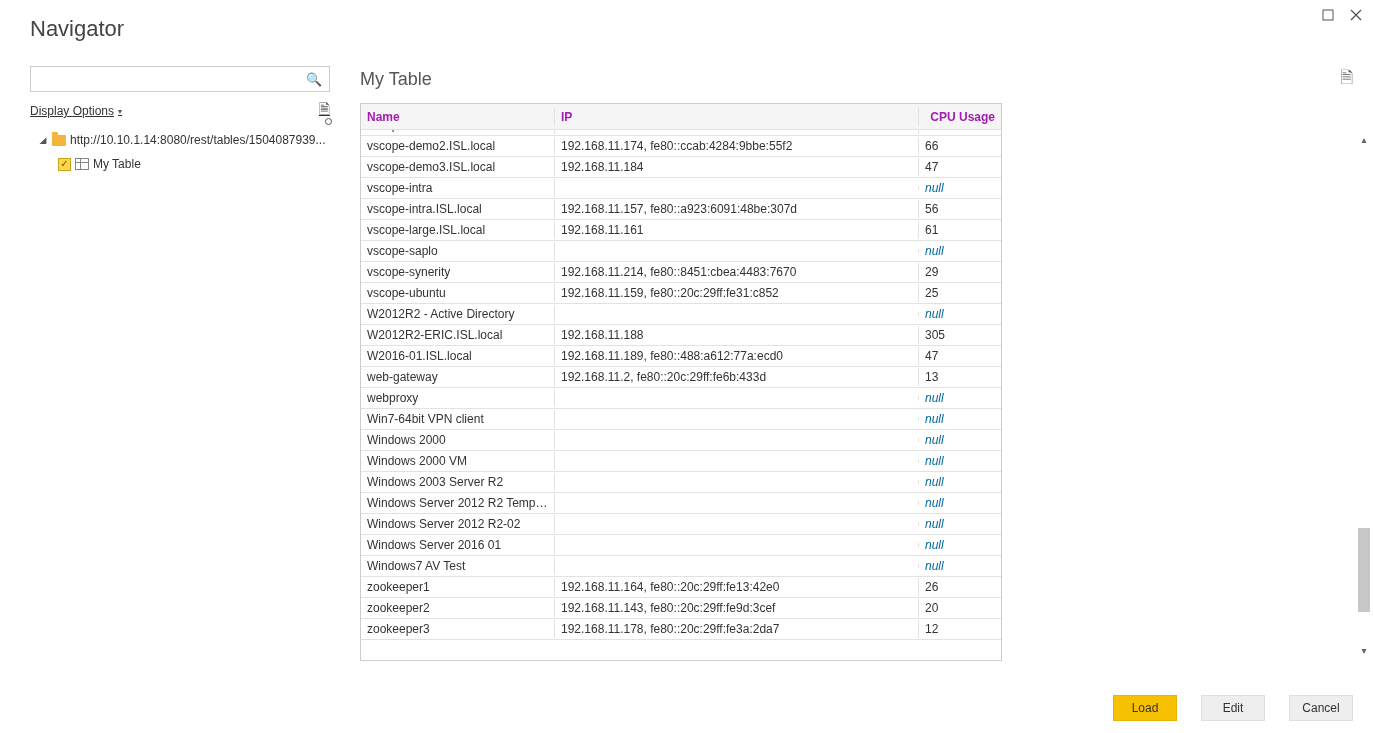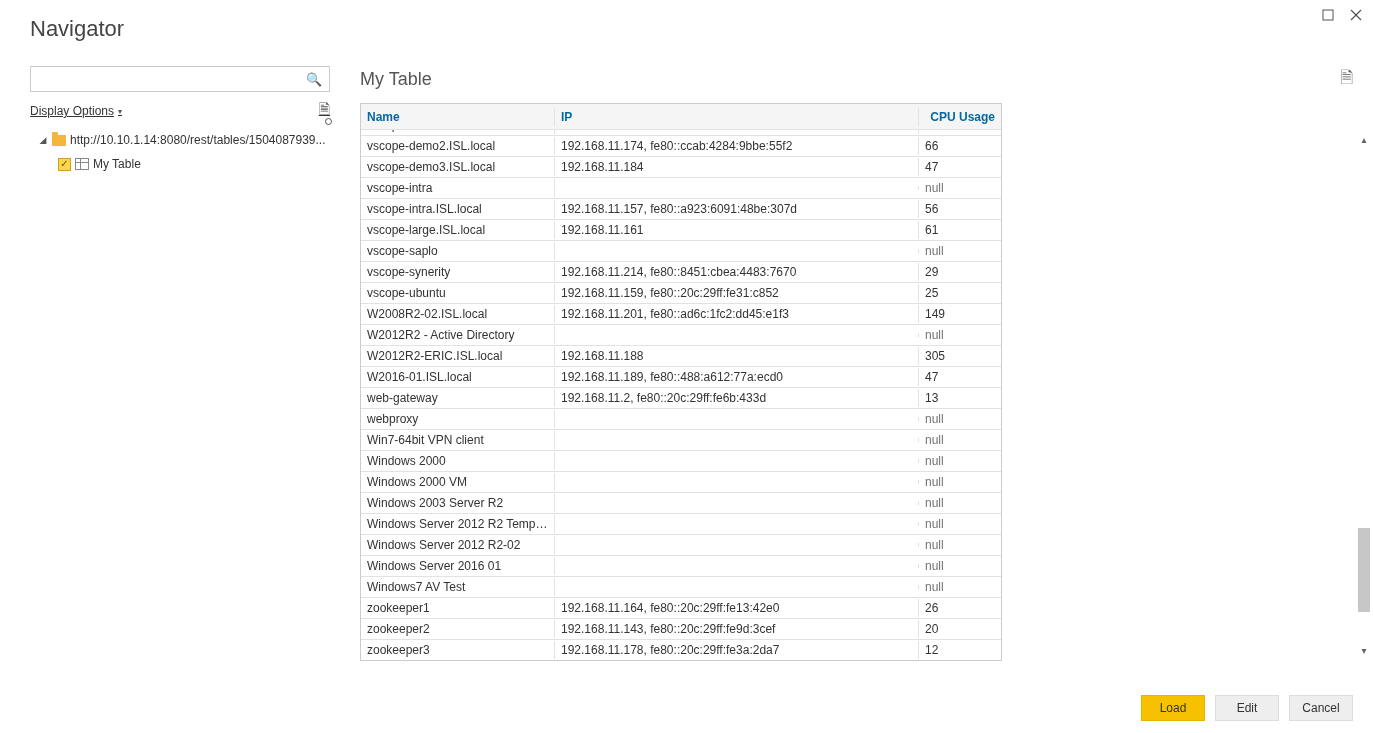--- a/index.html
+++ b/index.html
@@ -147,25 +147,25 @@
     height: 558px;
     position:relative;
   }
   .table-head, .table-row {
     display:flex;
     border-bottom:1px solid #e2e2e2;
     min-height:21px;
     align-items:center;
   }
   .table-row { min-height:21px; }
-  .table-head { background:#f5f5f5; font-weight:600; color:#0369a1; height:26px;}
+  .table-head { background:#f5f5f5; font-weight:600; color:#a21caf; height:26px;}
   .col-name { width:194px; padding:2px 6px; overflow:hidden; text-overflow:ellipsis; white-space:nowrap; border-right:1px solid #e2e2e2;}
   .col-ip   { width:364px; padding:2px 6px; overflow:hidden; text-overflow:ellipsis; white-space:nowrap; border-right:1px solid #e2e2e2;}
   .col-cpu  { flex:1; padding:2px 6px; text-align:left; }
-  .col-cpu .null { color:#737373;margin-top:13px; }
+  .col-cpu .null { font-style:italic; color:#0369a1;margin-top:13px; }
   .table-body { flex:1; overflow:hidden; position:relative;}
   .table-rows { position:absolute; top:-15px; left:0; right:0; } 
   
   
   .page-scrollbar {
     position:absolute; right:0; top:130px; bottom:74px; width:18px;
     background:transparent;
   }
   .page-scrollbar .arrow {
     width:18px;height:18px;display:flex;align-items:center;justify-content:center;
@@ -181,21 +181,21 @@
   .page-scrollbar .arrow.down{ position:absolute; bottom:0; left:0;}
   
   
   .footer {
     position:absolute;
     right:20px; left:20px;
     bottom:12px;
     border-top:0;
     display:flex;
     justify-content:flex-end;
-    gap:10px;
+    gap:24px;
   }
   .btn {
     min-width:64px; height:26px;
     display:flex;align-items:center;justify-content:center;
     background:#eee; border:1px solid #ddd; cursor:pointer;
     font-size:12px; color:#333;
   }
   .btn.primary { background:#f6c100; border-color:#e6b400; }
 </style>
 </head>
@@ -297,25 +297,20 @@
               <div class="col-name">vscope-synerity</div>
               <div class="col-ip">192.168.11.214, fe80::8451:cbea:4483:7670</div>
               <div class="col-cpu">29</div>
             </div>
             <div class="table-row">
               <div class="col-name">vscope-ubuntu</div>
               <div class="col-ip">192.168.11.159, fe80::20c:29ff:fe31:c852</div>
               <div class="col-cpu">25</div>
             </div>
             <div class="table-row">
-              <div class="col-name">W2008R2-02.ISL.local</div>
-              <div class="col-ip">192.168.11.201, fe80::ad6c:1fc2:dd45:e1f3</div>
-              <div class="col-cpu">149</div>
-            </div>
-            <div class="table-row">
               <div class="col-name">W2012R2 - Active Directory</div>
               <div class="col-ip"></div>
               <div class="col-cpu"><span class="null">null</span></div>
             </div>
             <div class="table-row">
               <div class="col-name">W2012R2-ERIC.ISL.local</div>
               <div class="col-ip">192.168.11.188</div>
               <div class="col-cpu">305</div>
             </div>
             <div class="table-row">

